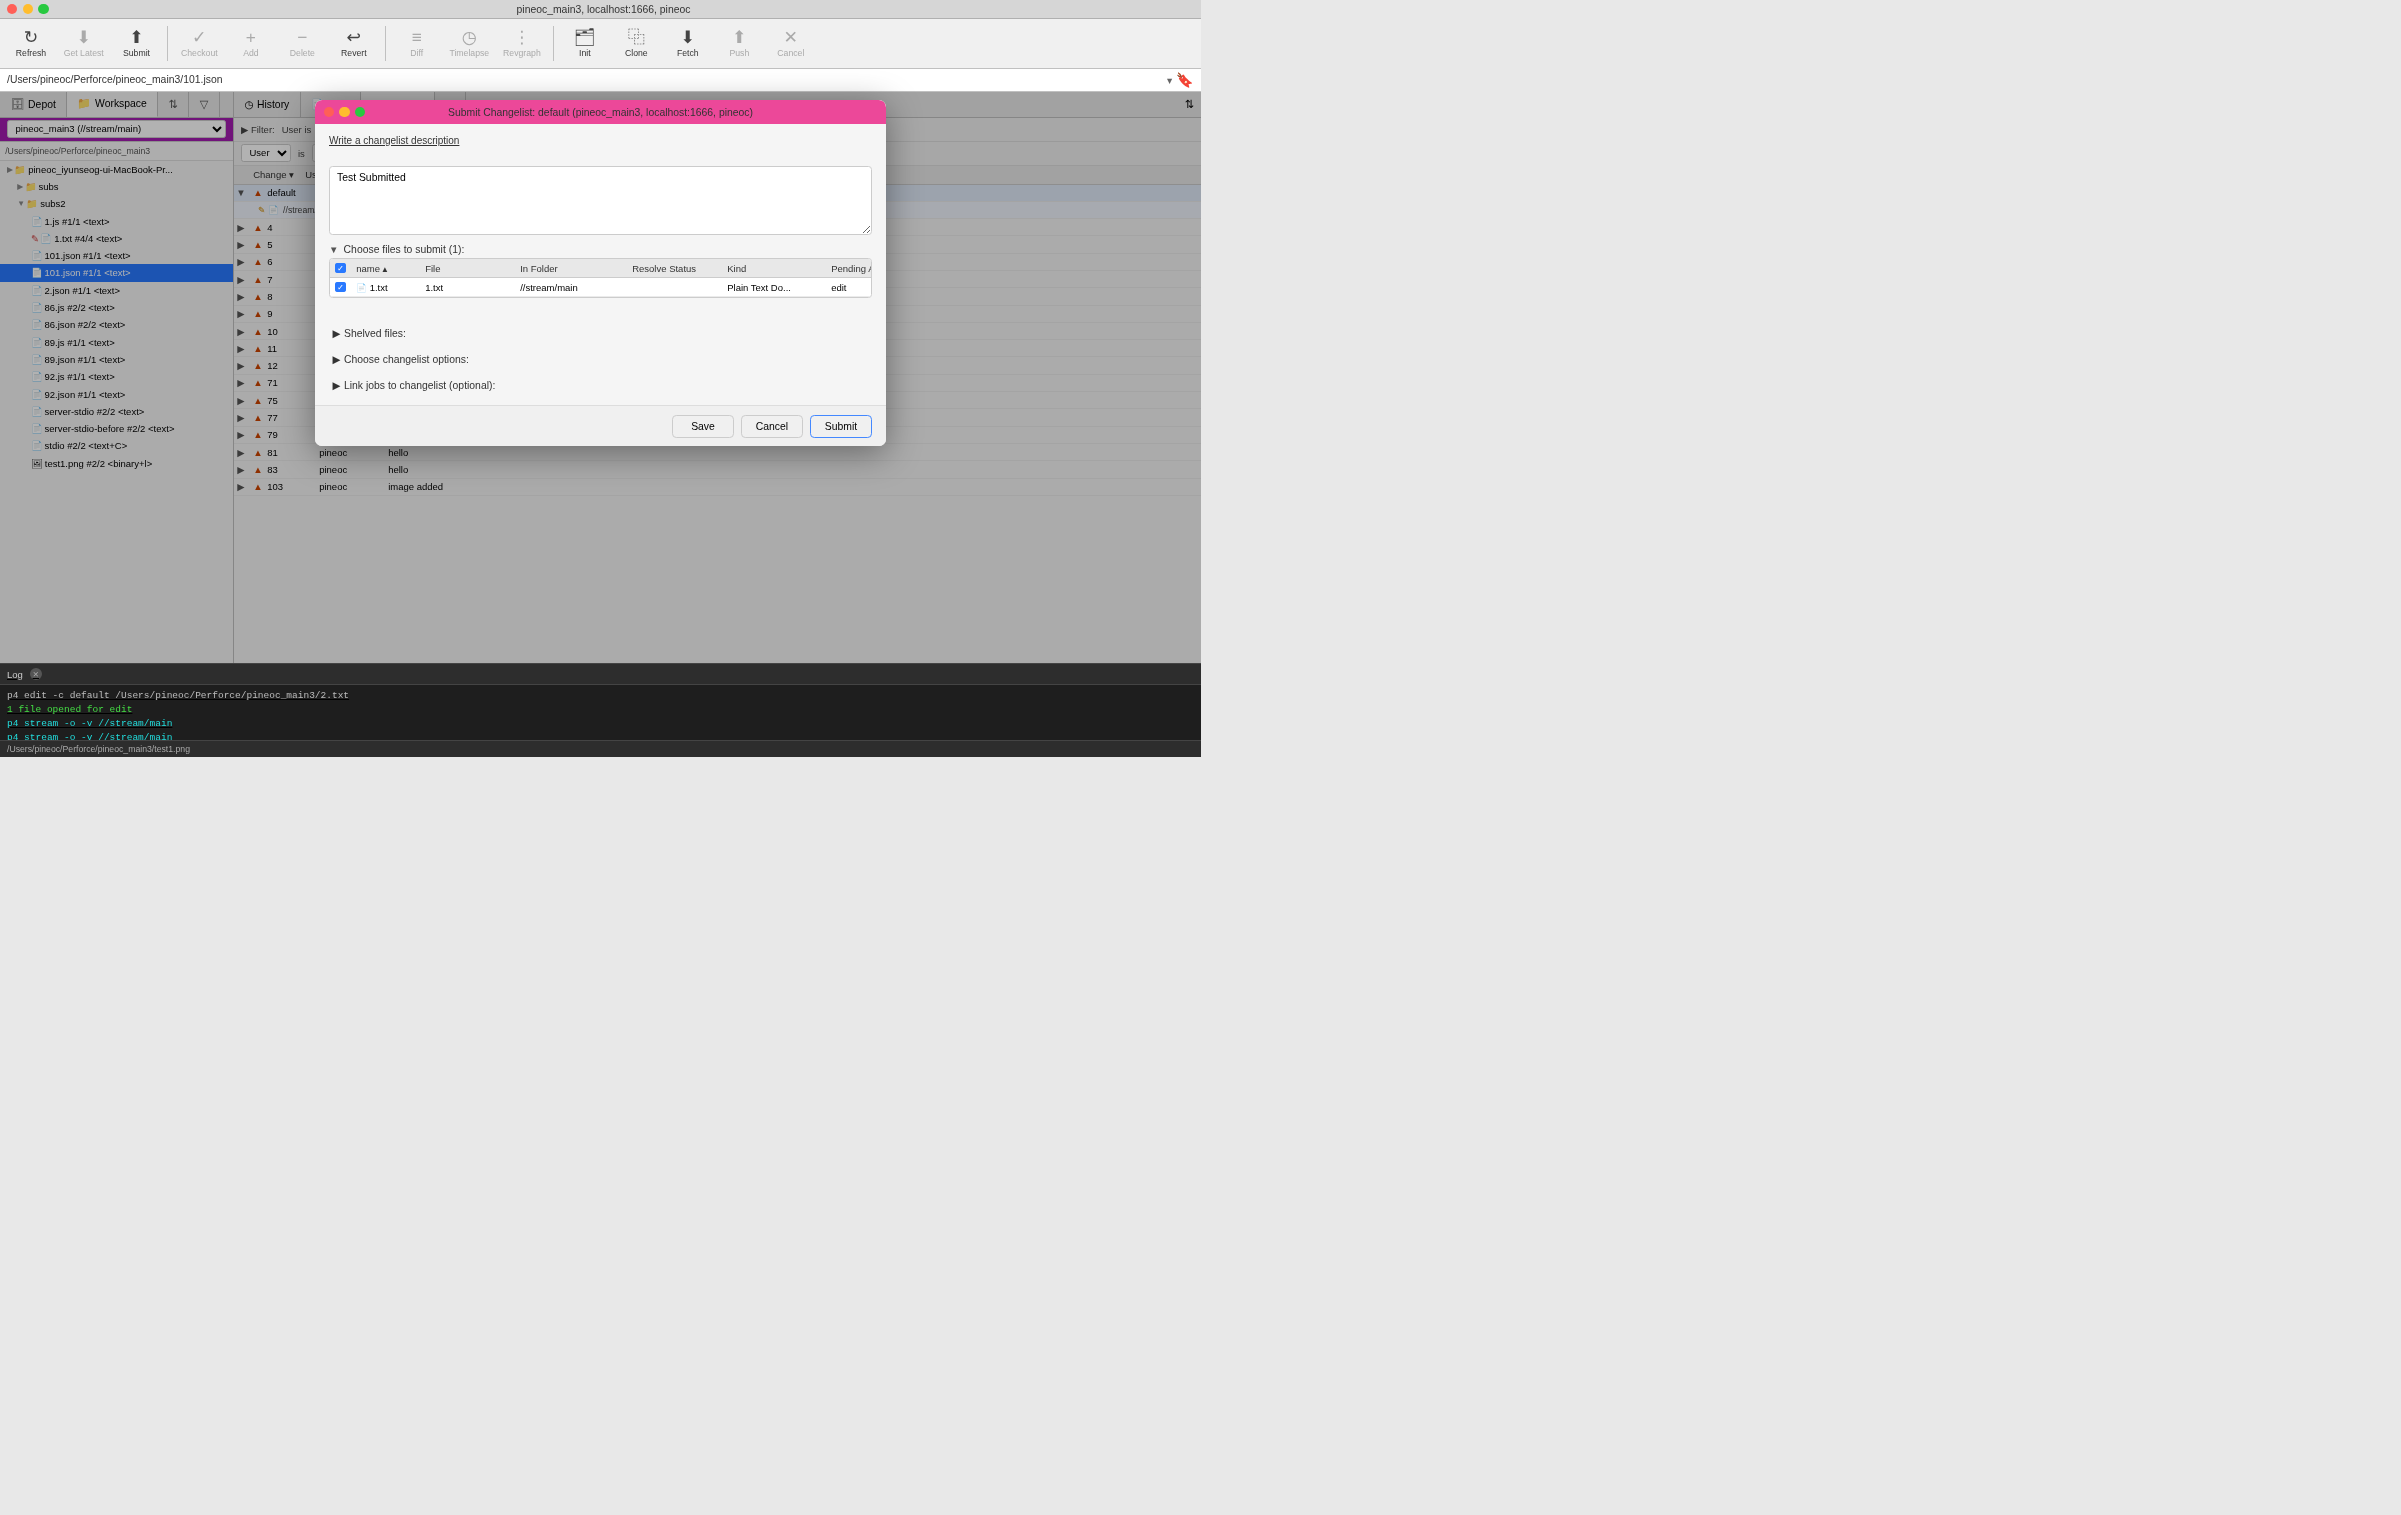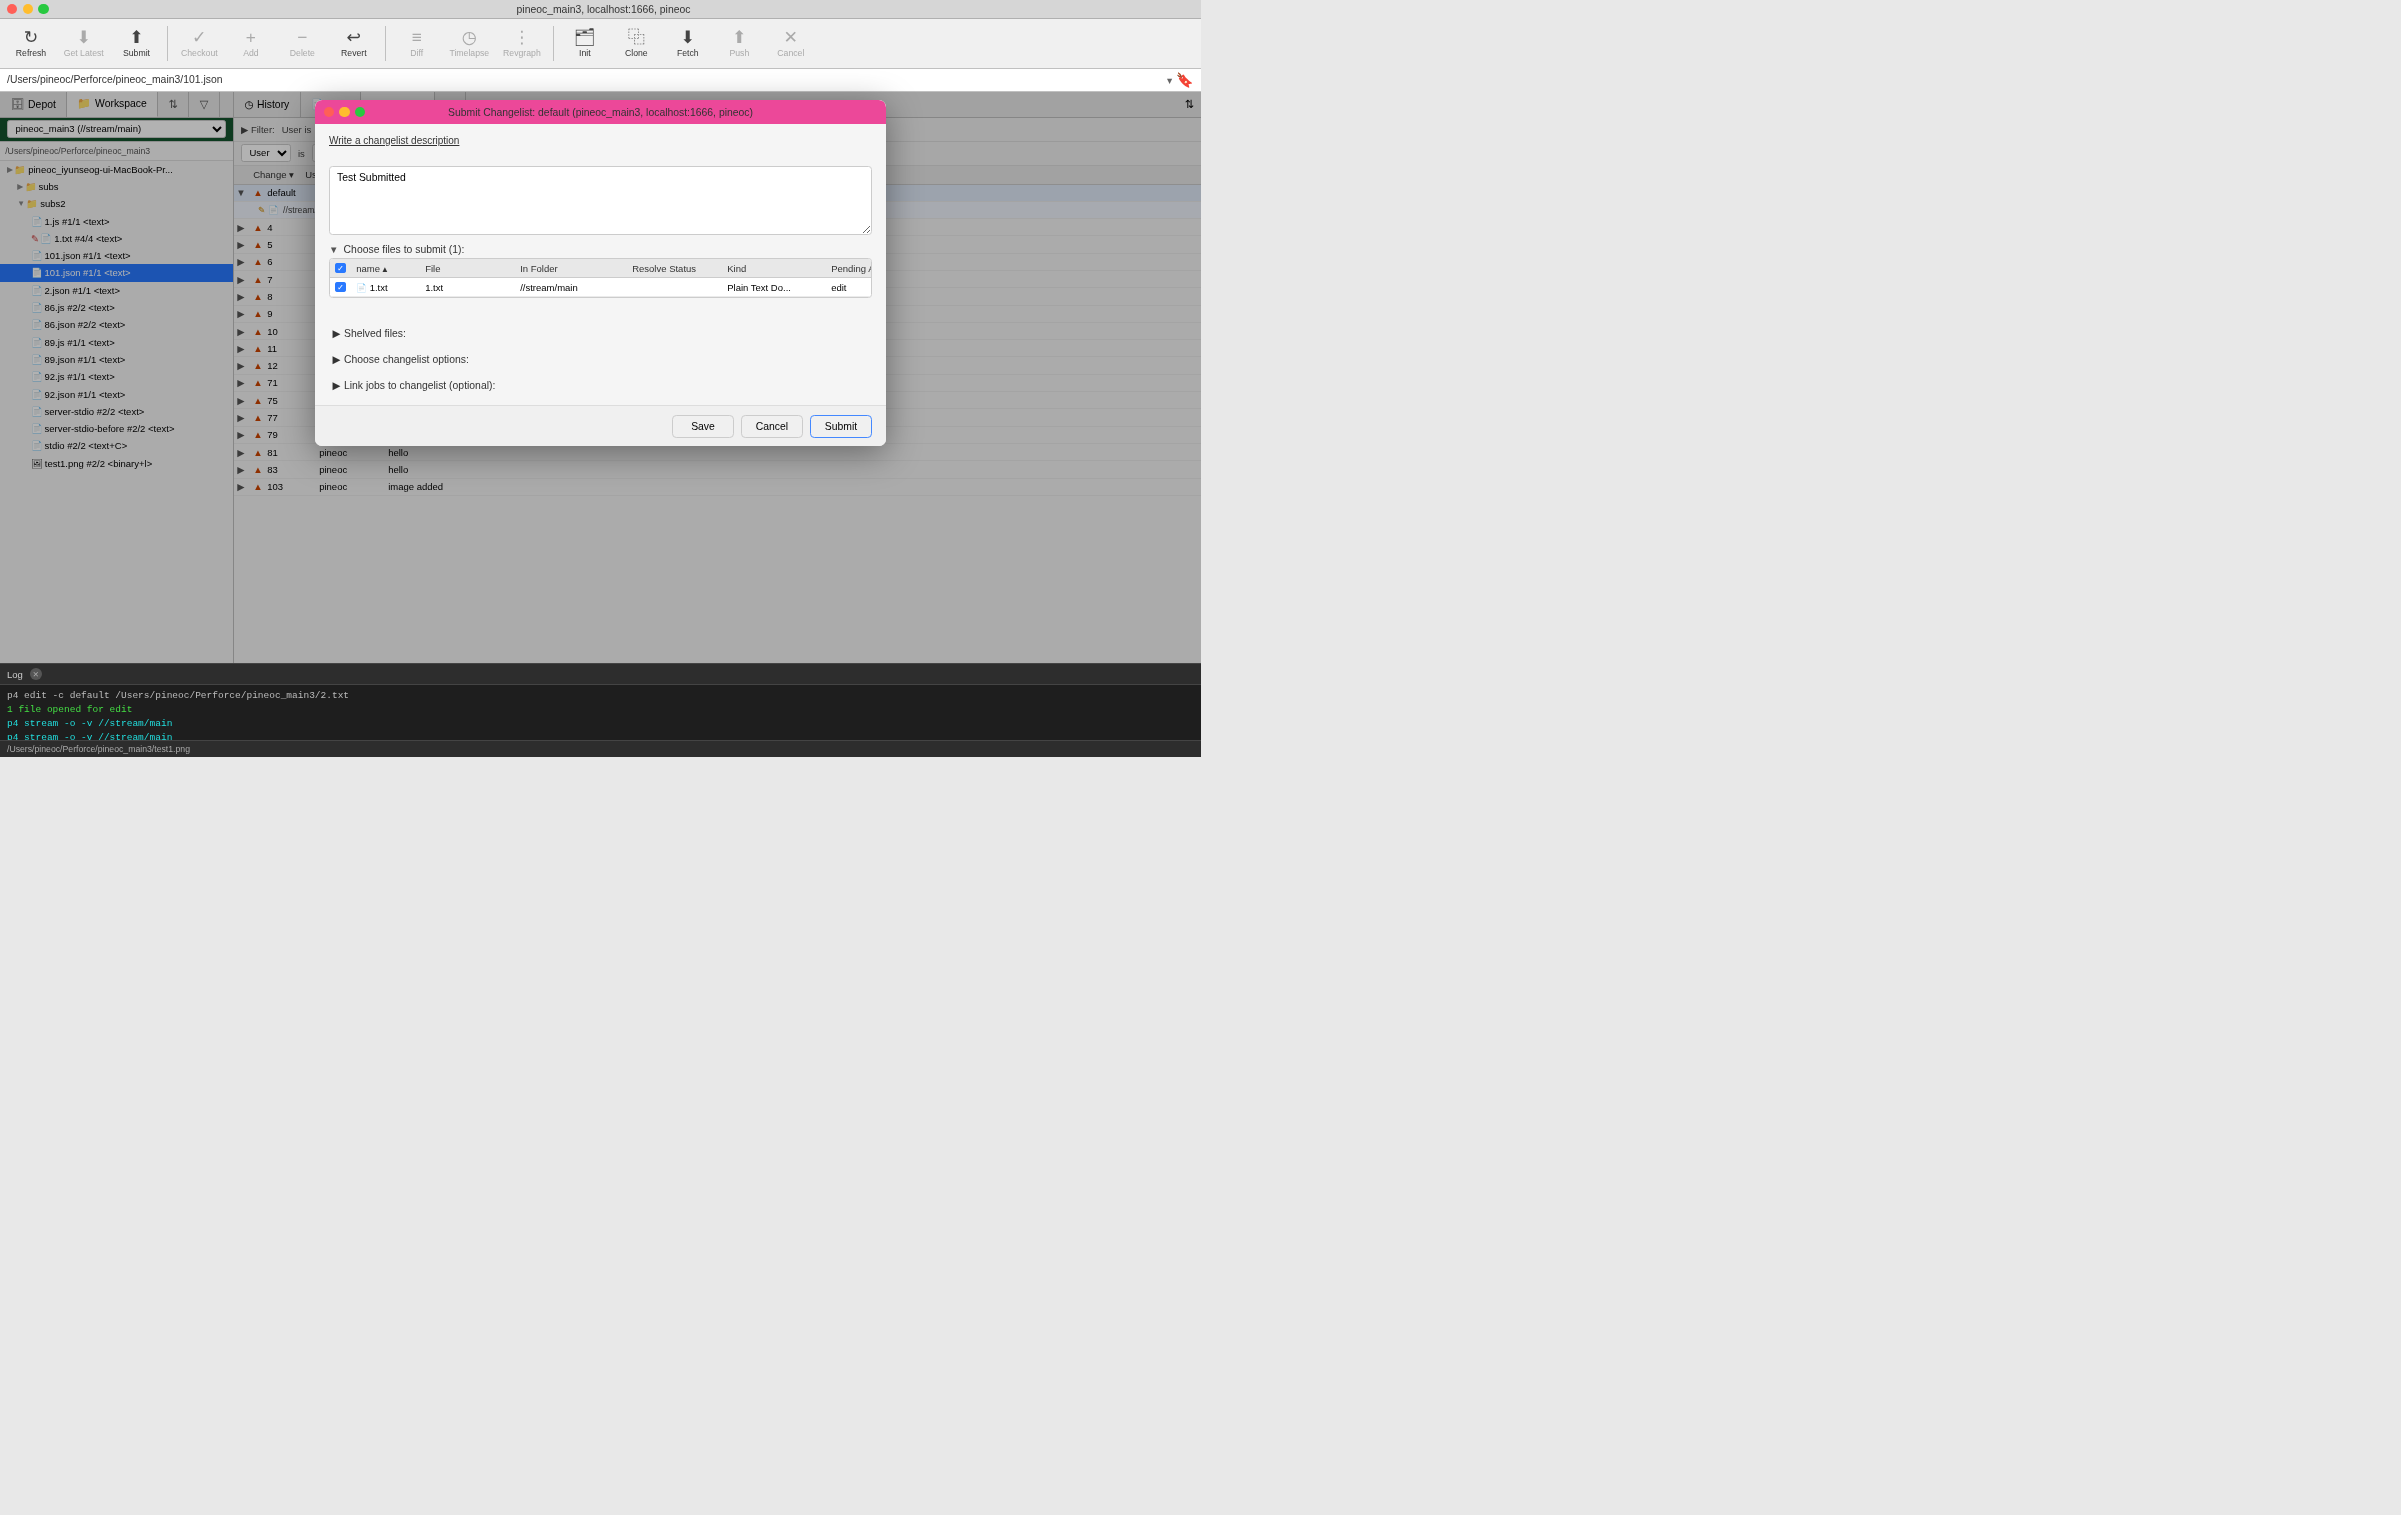--- a/index.html
+++ b/index.html
@@ -149,21 +149,21 @@
     }
     .tab.active {
       background: #f5f5f5;
       border-bottom: 1.7px solid #f5f5f5;
       font-weight: 500;
     }
     .tab-icon { font-size: 11.2px; color: #555; }
 
     .workspace-selector {
       height: 24px;
-      background: #14532d;
+      background: #a21caf;
       border-bottom: 0.9px solid #ccc;
       display: flex;
       align-items: center;
       padding: 0 7px;
       gap: 3.5px;
     }
     .ws-dropdown {
       flex: 1;
       font-size: 9.5px;
       background: white;
@@ -469,20 +469,21 @@
       border: 1.7px solid #4488ff;
     }
 
     
     .log-panel {
       height: 77px;
       background: #1e1e1e;
       border-top: 0.9px solid #444;
       display: flex;
       flex-direction: column;
+      text-decoration: underline;
     }
     .log-tab-row {
       display: flex;
       align-items: center;
       height: 21px;
       background: #2d2d2d;
       border-bottom: 0.9px solid #444;
       padding: 0 7px;
       gap: 7px;
     }

